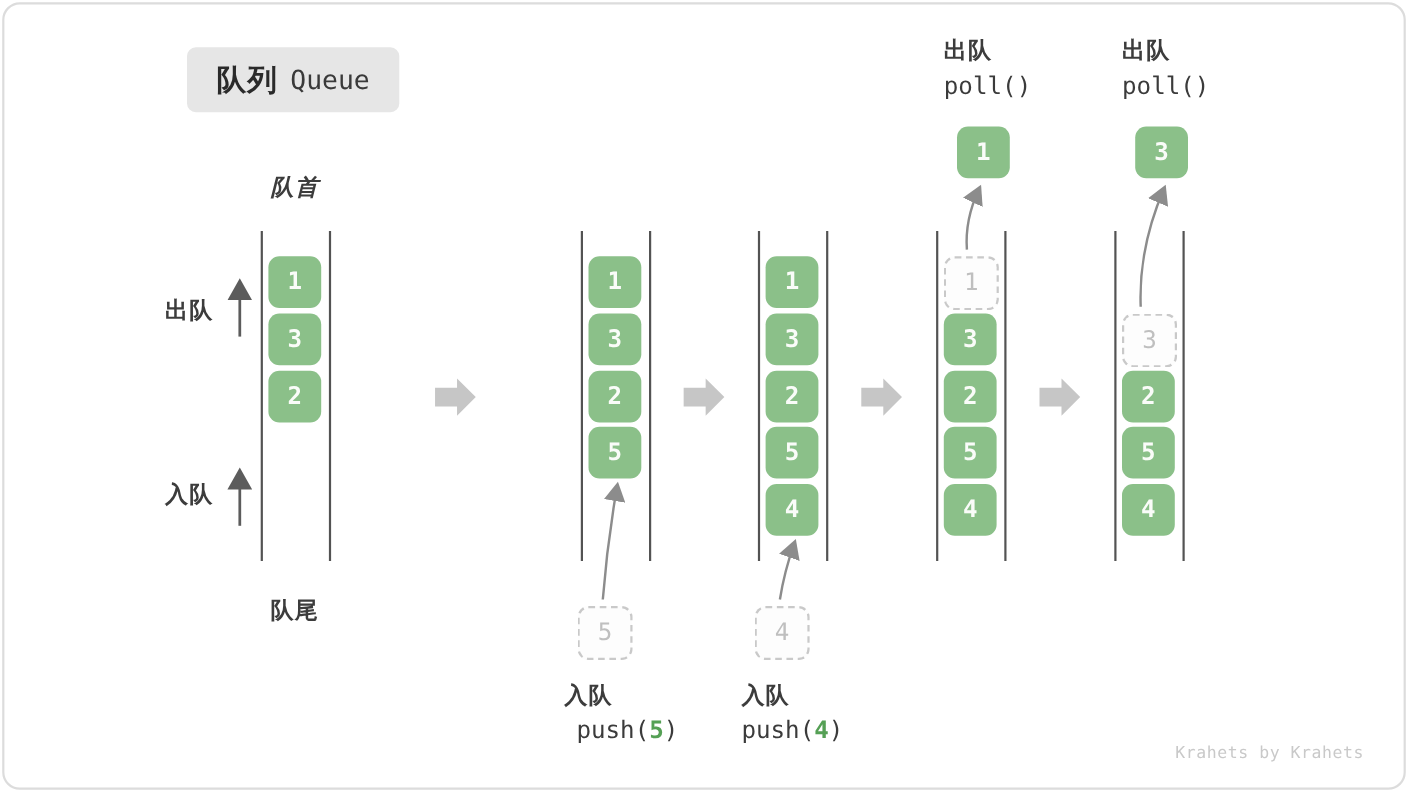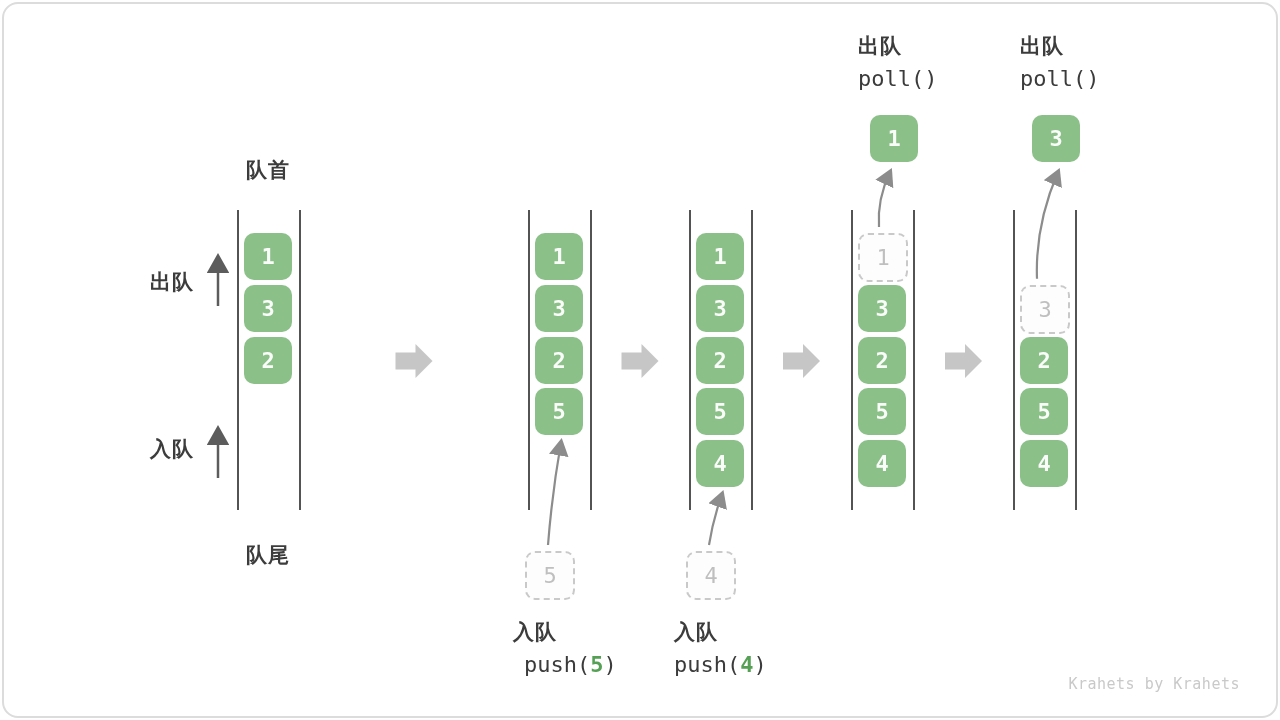--- a/index.html
+++ b/index.html
@@ -51,22 +51,26 @@
     font-size:15px;color:#c9c9c9;letter-spacing:0.5px;
   }
   svg.overlay{position:absolute;left:0;top:0;pointer-events:none;}
 </style>
 </head>
 <body>
 
 <div class="canvas">
   <div class="card"></div>
 
+  <div class="title-badge">
+    <span class="title-zh">队列</span>
+    <span class="title-en">Queue</span>
+  </div>
 
-  <div class="side-label centered" style="left:218px;top:156px;">队首</div>
+  <div class="side-label centered" style="left:218px;top:156px;font-style:italic;">队首</div>
   <div class="side-label centered" style="left:218px;top:541px;">队尾</div>
   <div class="side-label" style="left:150px;top:268px;">出队</div>
   <div class="side-label" style="left:150px;top:435px;">入队</div>
 
   <svg class="overlay" width="1280" height="720">
     <defs>
       <marker id="head-gray" markerWidth="9" markerHeight="9" refX="6" refY="4.5" orient="auto">
         <path d="M0,0 L8,4.5 L0,9 z" fill="#8c8c8c"></path>
       </marker>
       <marker id="head-dark" markerWidth="9" markerHeight="9" refX="6" refY="4.5" orient="auto">

